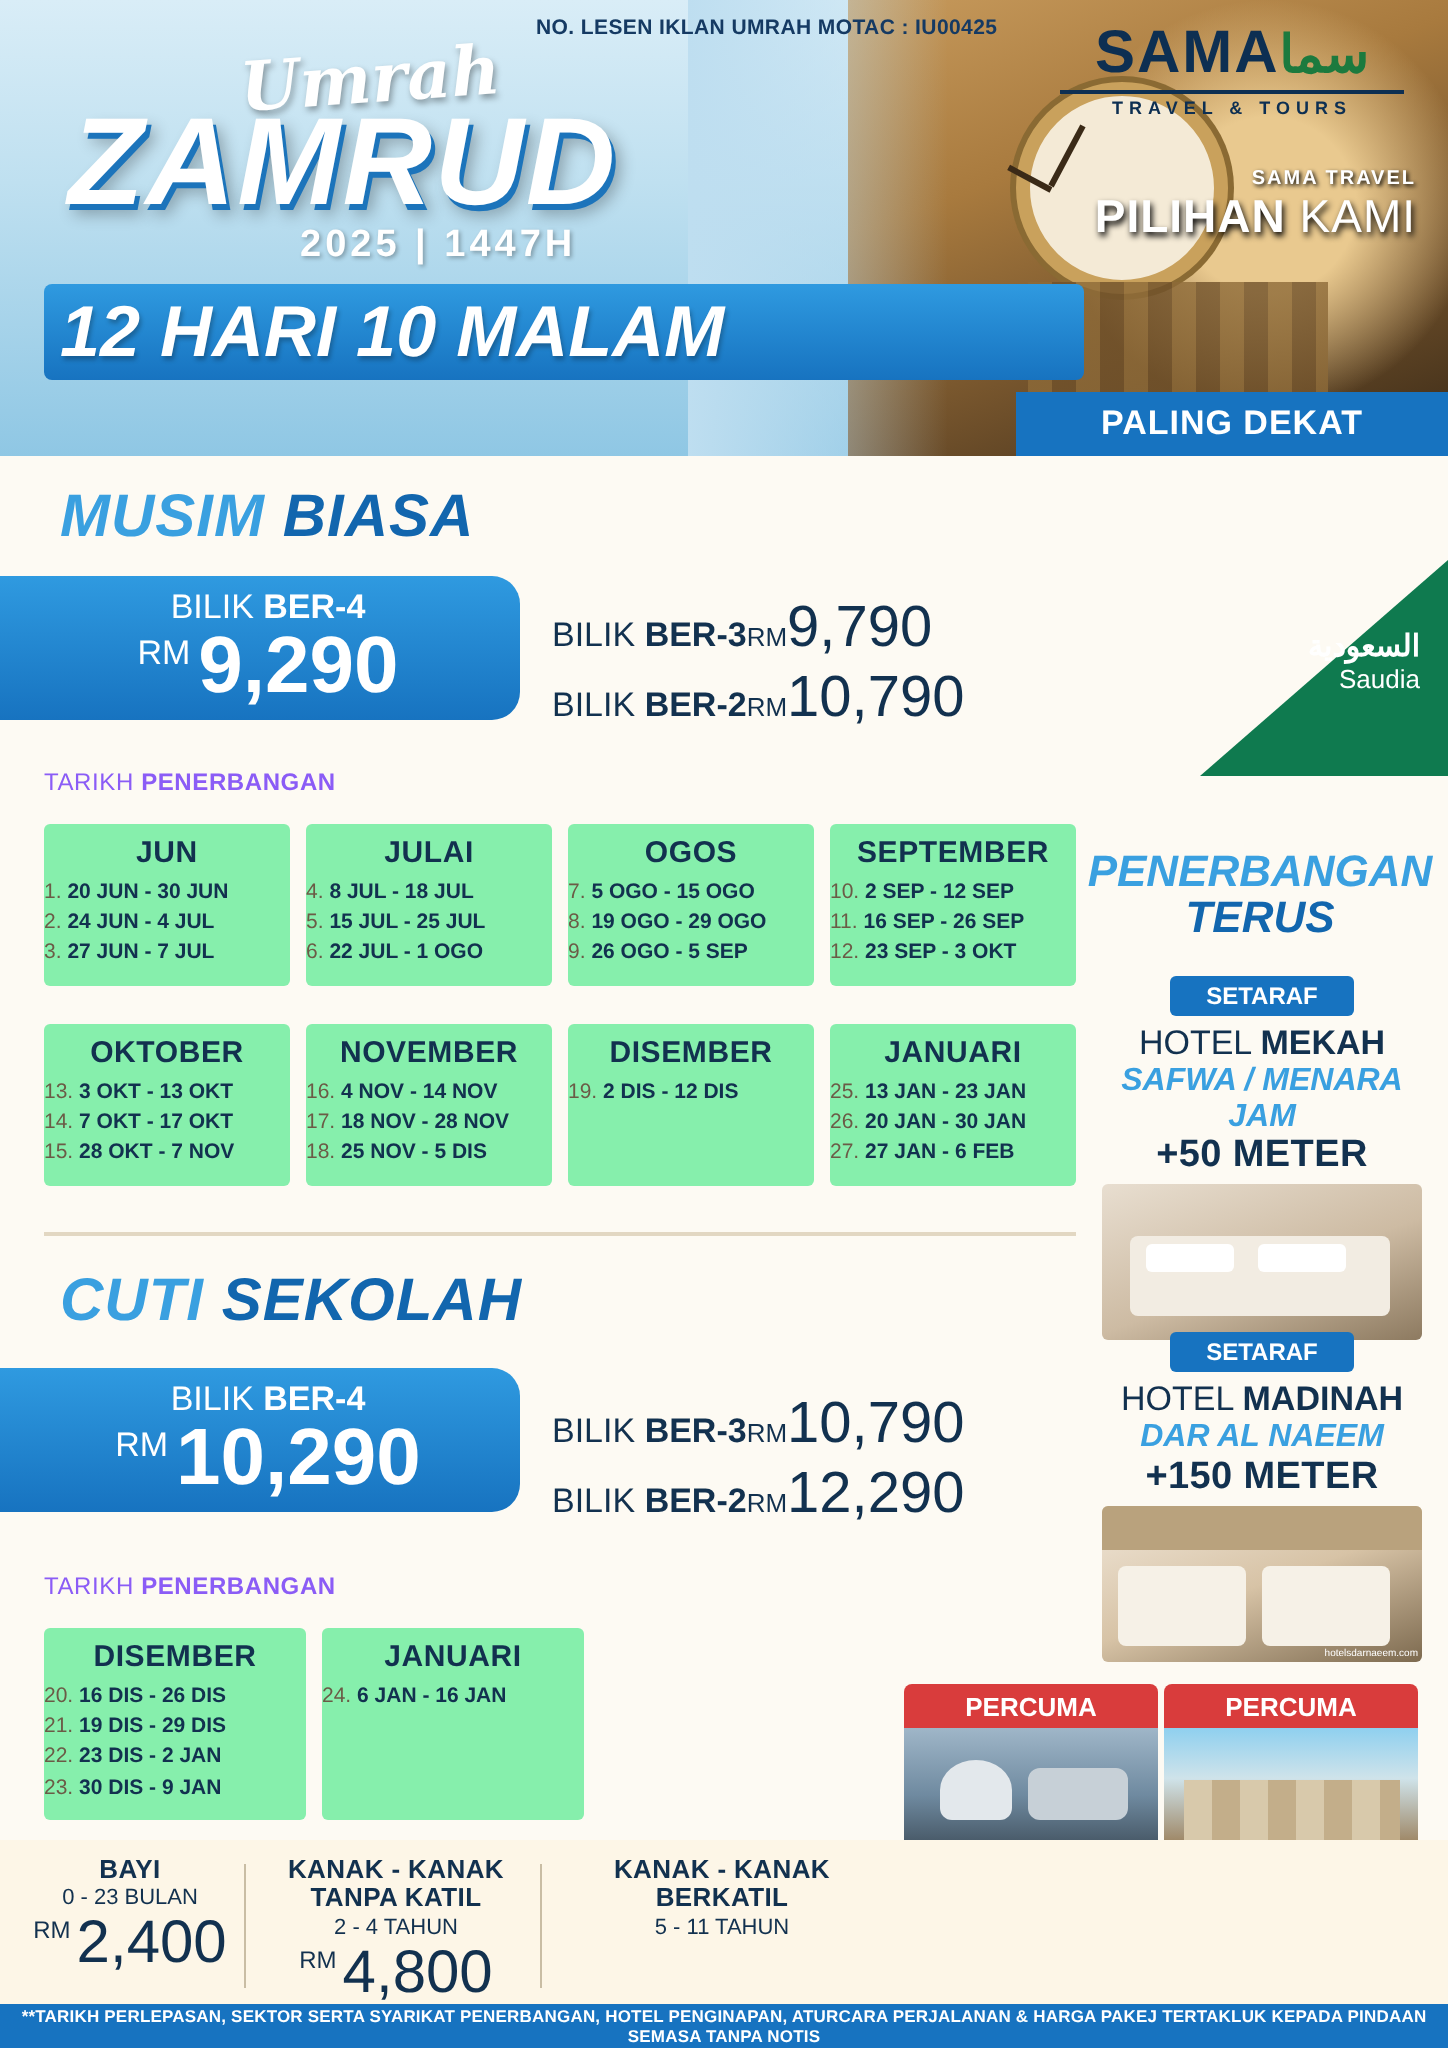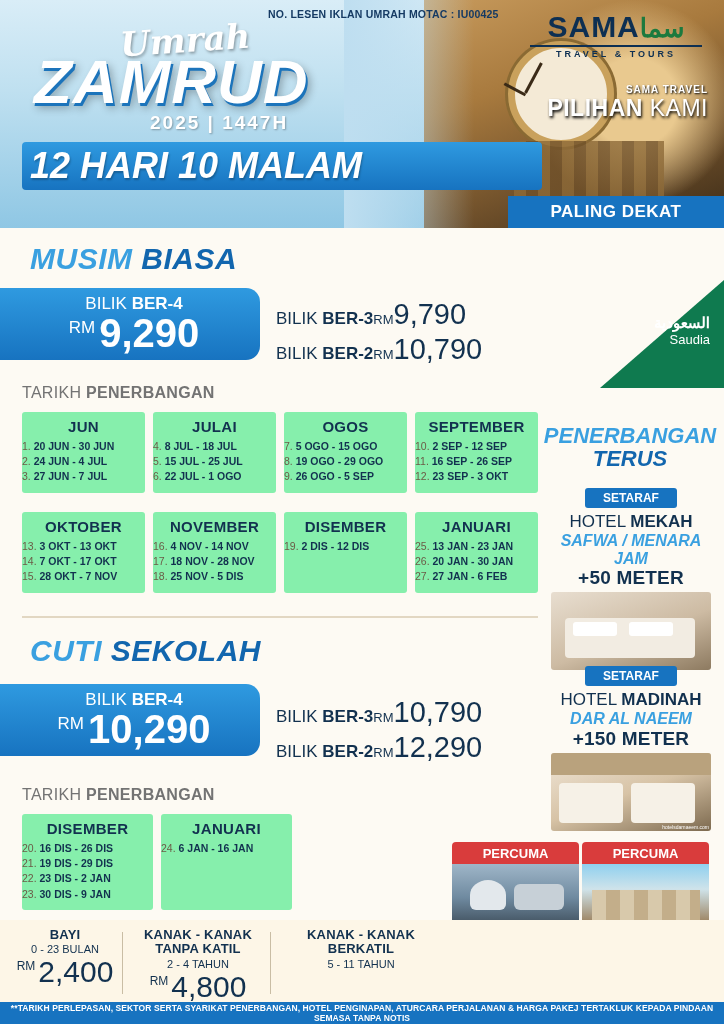--- a/index.html
+++ b/index.html
@@ -109,21 +109,21 @@
   .price-blue .amt { font-size: 40px; font-weight:bold; line-height:.95; }
   .price-blue .amt .rm { font-size: 17px; font-weight:normal; vertical-align: 14px; margin-right:4px; }
 
   .price-row { display:flex; align-items:baseline; gap:0; margin-bottom:2px; }
   .price-row .lbl { font-size: 17px; color:#12314f; }
   .price-row .lbl b { font-weight:bold; }
   .price-row .rm { font-size: 13px; color:#12314f; }
   .price-row .amt { font-size: 29px; color:#12314f; font-weight:400; }
 
   
-  .tarikh-h { font-size: 16px; color:#737373; letter-spacing:.3px; margin: 0 0 6px 0; }
+  .tarikh-h { font-size: 12px; color:#8b5cf6; letter-spacing:.3px; margin: 0 0 6px 0; }
   .tarikh-h b { font-weight:bold; }
   .mgrid { display:grid; grid-template-columns: repeat(4, 1fr); gap: 8px; }
   .mgrid.two { grid-template-columns: repeat(2, 1fr); width: 270px; }
   .mcard { background:#86efac; border-radius:3px; padding: 6px 0 8px; }
   .mname { text-align:center; font-size: 15px; font-weight:bold; color:#12314f; margin-bottom:4px; letter-spacing:.3px; }
   .mrow { font-size: 10.5px; color:#12314f; white-space:nowrap; line-height:1.45; }
   .mrow .n { color:#6b5b46; }
   .mrow b { font-weight:bold; }
 
   

